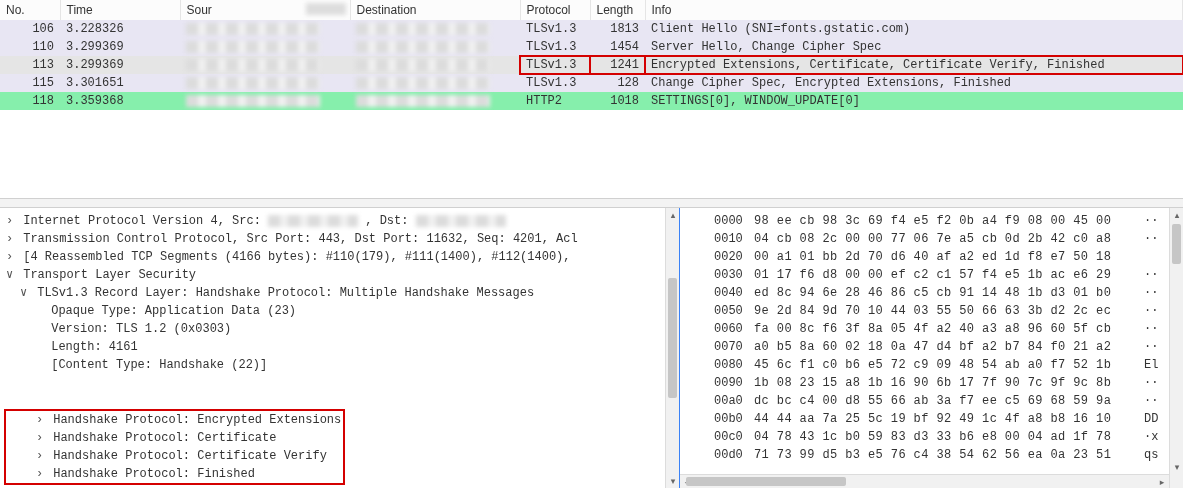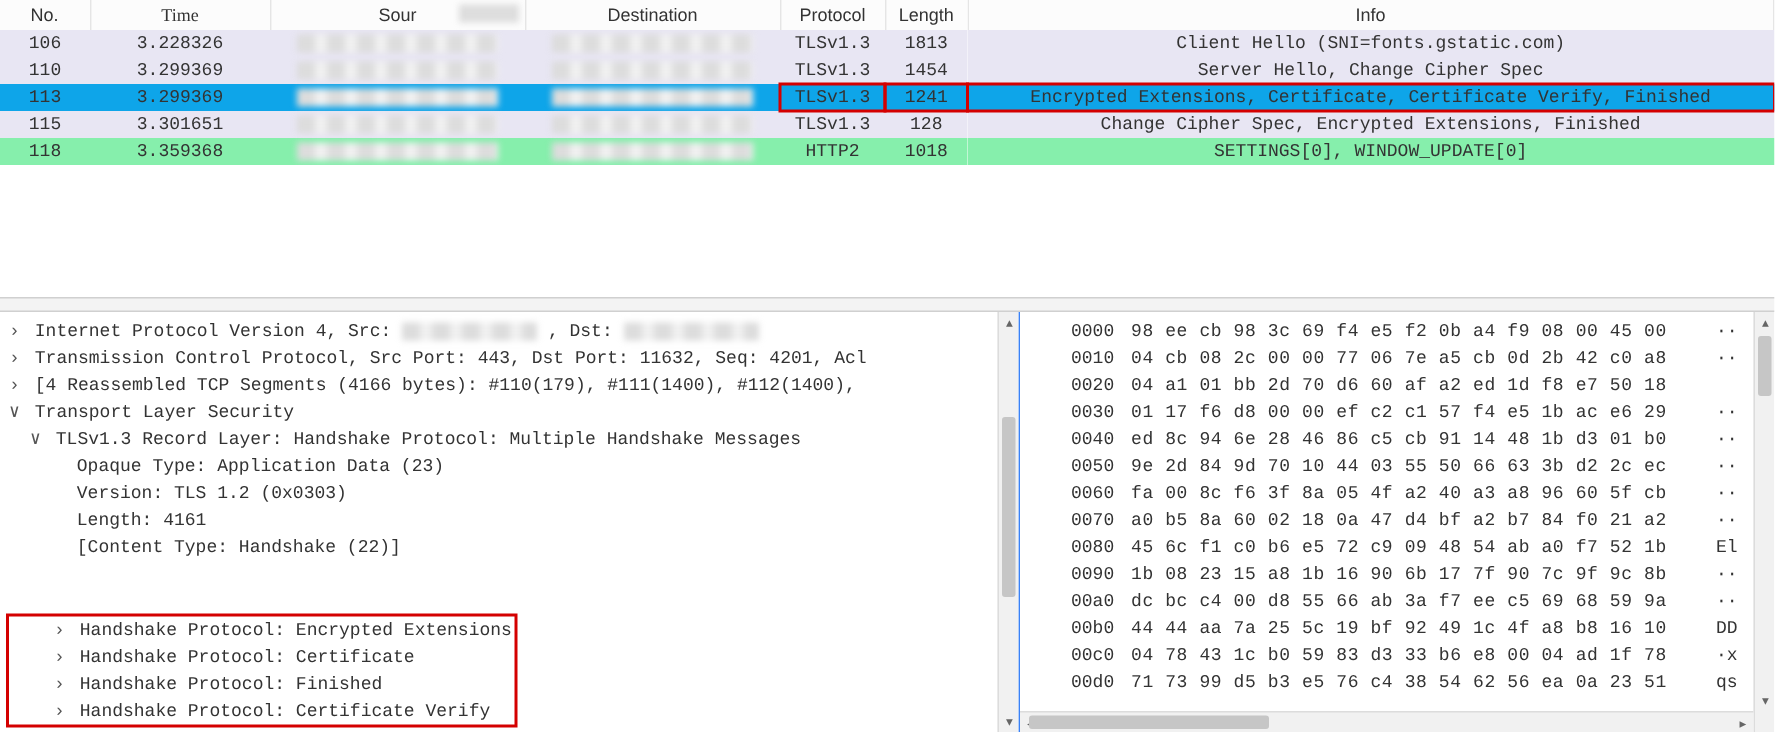--- a/index.html
+++ b/index.html
@@ -13,49 +13,48 @@
     color: #333;
   }
 
   
   .packet-list {
     width: 100%;
     border-collapse: collapse;
     table-layout: fixed;
   }
   .packet-list th {
-    text-align: center;
+    text-align: left;
     font-weight: normal;
     padding: 2px 6px;
     border-right: 1px solid #e5e5e5;
     background: #fcfcfc;
     height: 20px;
     overflow: hidden;
     white-space: nowrap;
     position: relative;
   }
   .packet-list td {
     padding: 1px 6px;
     white-space: nowrap;
     overflow: hidden;
     font-family: Consolas, "Courier New", monospace;
     font-size: 12px;
     height: 18px;
-    text-align: center;
   }
   .col-no { width: 60px; text-align: right; }
-  .col-time { width: 120px; font-family: Liberation Serif, serif; }
+  .col-time { width: 120px; }
   .col-src { width: 170px; }
   .col-dst { width: 170px; }
   .col-proto { width: 70px; }
   .col-len { width: 55px; text-align: right; }
   .col-info { }
 
   tr.row-lavender td { background: #e8e6f3; }
-  tr.row-selected td { background: #0ea5e9; }
+  tr.row-selected td { background: #e5e5e5; }
   tr.row-green td { background: #86efac; }
   tr.row-green td:nth-child(2),tr.row-green td:nth-child(3),tr.row-green td:nth-child(4) { }
   .red-outline {
     outline: 2px solid #d40000;
     outline-offset: -1px;
   }
 
   .blur-block {
     display: inline-block;
     width: 85%;
@@ -287,25 +286,25 @@
       <div class="tree-line indent-2">
         <span class="caret">›</span>
         <span>Handshake Protocol: Encrypted Extensions</span>
       </div>
       <div class="tree-line indent-2">
         <span class="caret">›</span>
         <span>Handshake Protocol: Certificate</span>
       </div>
       <div class="tree-line indent-2">
         <span class="caret">›</span>
-        <span>Handshake Protocol: Finished</span>
+        <span>Handshake Protocol: Certificate Verify</span>
       </div>
       <div class="tree-line indent-2">
         <span class="caret">›</span>
-        <span>Handshake Protocol: Certificate Verify</span>
+        <span>Handshake Protocol: Finished</span>
       </div>
     </div>
     <div class="scrollbar-v">
       <div class="scroll-arrow" style="top:0">▴</div>
       <div class="scrollbar-thumb" style="top:70px;height:120px"></div>
       <div class="scroll-arrow" style="bottom:0">▾</div>
     </div>
   </div>
 
   <div class="hex-pane">
@@ -315,21 +314,21 @@
           <span class="hex-bytes">98 ee cb 98 3c 69 f4 e5  f2 0b a4 f9 08 00 45 00</span>
           <span class="hex-ascii">··</span>
         </div>
         <div class="hex-line">
           <span class="hex-off">0010</span>
           <span class="hex-bytes">04 cb 08 2c 00 00 77 06  7e a5 cb 0d 2b 42 c0 a8</span>
           <span class="hex-ascii">··</span>
         </div>
         <div class="hex-line">
           <span class="hex-off">0020</span>
-          <span class="hex-bytes">04 a1 01 bb 2d 70 d6 60  af a2 ed 1d f8 e7 50 18</span>
+          <span class="hex-bytes">00 a1 01 bb 2d 70 d6 40  af a2 ed 1d f8 e7 50 18</span>
           <span class="hex-ascii">  </span>
         </div>
         <div class="hex-line">
           <span class="hex-off">0030</span>
           <span class="hex-bytes">01 17 f6 d8 00 00 ef c2  c1 57 f4 e5 1b ac e6 29</span>
           <span class="hex-ascii">··</span>
         </div>
         <div class="hex-line">
           <span class="hex-off">0040</span>
           <span class="hex-bytes">ed 8c 94 6e 28 46 86 c5  cb 91 14 48 1b d3 01 b0</span>

